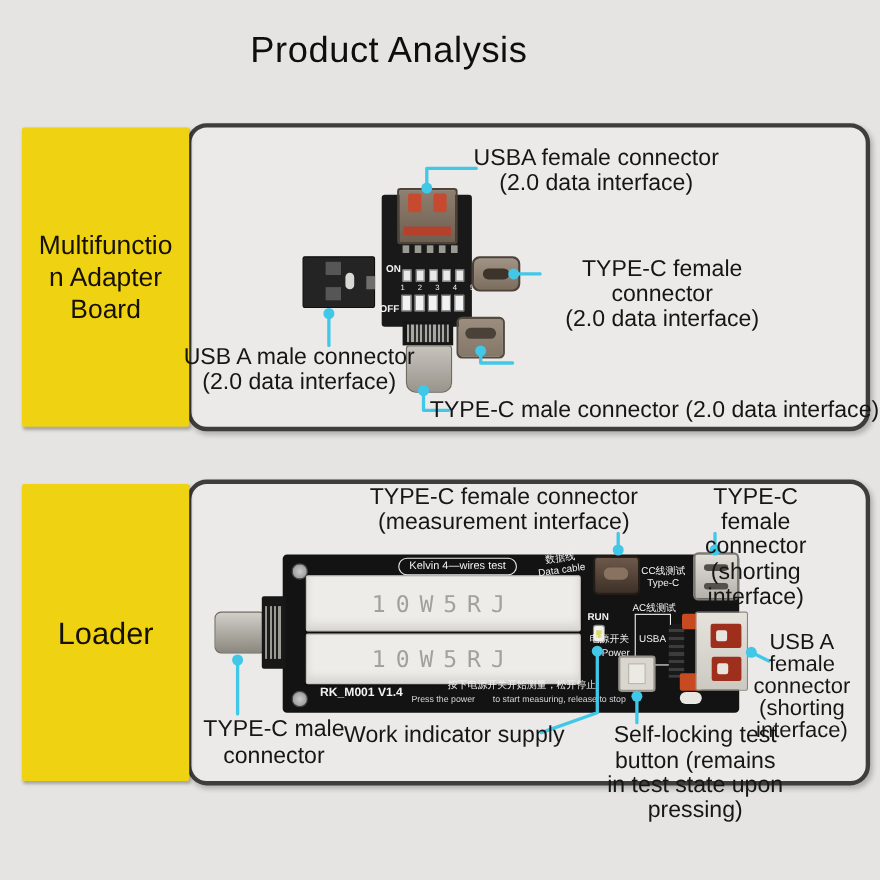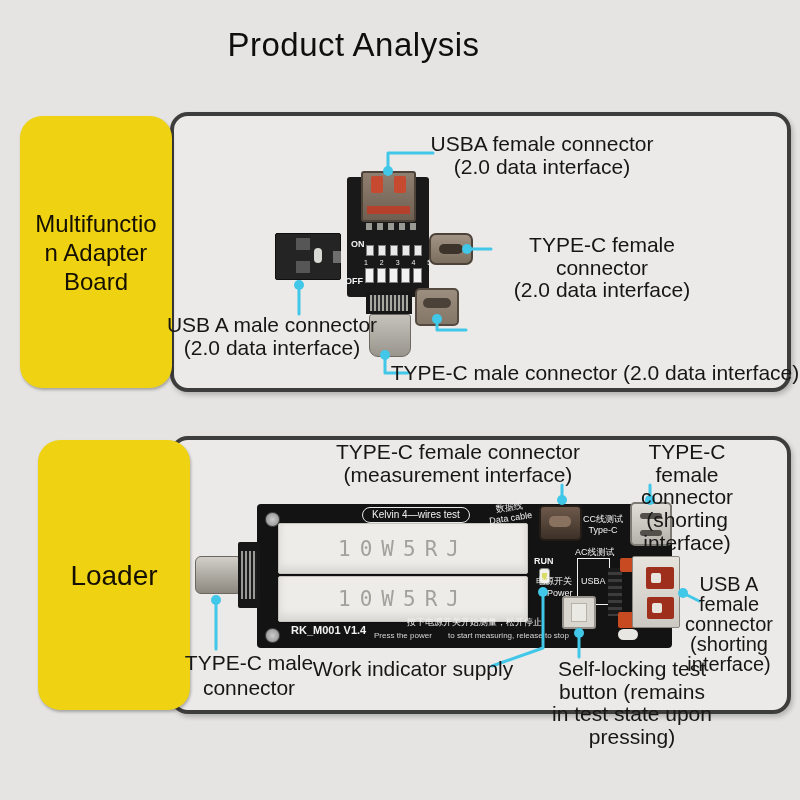--- a/index.html
+++ b/index.html
@@ -2,21 +2,21 @@
 <html><head>
 <meta charset="utf-8">
 <style>
   html,body{margin:0;padding:0;}
   body{width:800px;height:800px;background:#e5e4e2;font-family:"Liberation Sans",sans-serif;overflow:hidden;}
   #stage{position:relative;width:800px;height:800px;}
   .page-title{position:absolute;top:26px;left:0;width:707px;text-align:center;
     font-size:33px;color:#0e0e0e;letter-spacing:0.5px;}
   .panel{position:absolute;left:170px;width:621px;background:#ebeae8;
     border:4px solid #3d3d3d;border-radius:18px;box-shadow:2px 3px 5px rgba(0,0,0,0.22);box-sizing:border-box;}
-  .ybox{position:absolute;left:20px;width:152px;background:#efd313;border-radius:22px;
+  .ybox{position:absolute;left:20px;width:152px;background:#efd313;border-radius:2px;
     display:flex;align-items:center;justify-content:center;text-align:center;
     color:#151001;box-shadow:1px 2px 3px rgba(0,0,0,0.28);z-index:3;}
   .ybox .ylabel{white-space:pre-line;font-size:24px;line-height:29px;}
   .ybox .ylabel.big{font-size:28px;}
   .callout{position:absolute;transform:translateX(-50%);text-align:center;
     white-space:pre-line;font-size:21px;line-height:1.08;color:#161616;z-index:6;}
   .callout.small{font-size:20px;line-height:20px;}
   .part{position:absolute;box-sizing:border-box;}
   .sil{position:absolute;color:#f2f2f2;font-size:9px;line-height:11px;white-space:pre-line;z-index:4;}
   .sil.b{font-weight:bold;}
@@ -87,21 +87,21 @@
 
   <div class="callout" style="left:542px;top:133px;">USBA female connector
 (2.0 data interface)</div>
   <div class="callout" style="left:602px;top:234px;">TYPE-C female connector
 (2.0 data interface)</div>
   <div class="callout" style="left:595px;top:362px;white-space:nowrap;">TYPE-C male connector (2.0 data interface)</div>
   <div class="callout" style="left:272px;top:314px;">USB A male connector
 (2.0 data interface)</div>
 
   <div class="panel" style="top:436px;height:278px;"></div>
-  <div class="ybox" style="top:440px;height:270px;margin-left:18px;">
+  <div class="ybox" style="top:440px;height:270px;">
     <div class="ylabel big">Loader</div>
   </div>
 
   <div class="part" style="left:195px;top:556px;width:44px;height:38px;background:linear-gradient(180deg,#d2cfc9,#8c887f);border:1px solid #6b6760;border-radius:6px 2px 2px 6px;z-index:4;"></div>
   <div class="part" style="left:238px;top:542px;width:22px;height:66px;background:#171717;border-radius:2px;z-index:4;">
     <div class="part" style="left:3px;top:9px;width:16px;height:48px;background:repeating-linear-gradient(90deg,#9a9a94 0 2px,#1c1c1c 2px 4px);"></div>
   </div>
   <div class="part" style="left:257px;top:504px;width:415px;height:144px;background:#131313;border-radius:4px;z-index:3;"></div>
   <div class="part" style="left:265px;top:512px;width:15px;height:15px;border-radius:50%;background:radial-gradient(#cccccc,#8a8a8a);border:1px solid #474747;z-index:4;"></div>
   <div class="part" style="left:265px;top:628px;width:15px;height:15px;border-radius:50%;background:radial-gradient(#cccccc,#8a8a8a);border:1px solid #474747;z-index:4;"></div>

